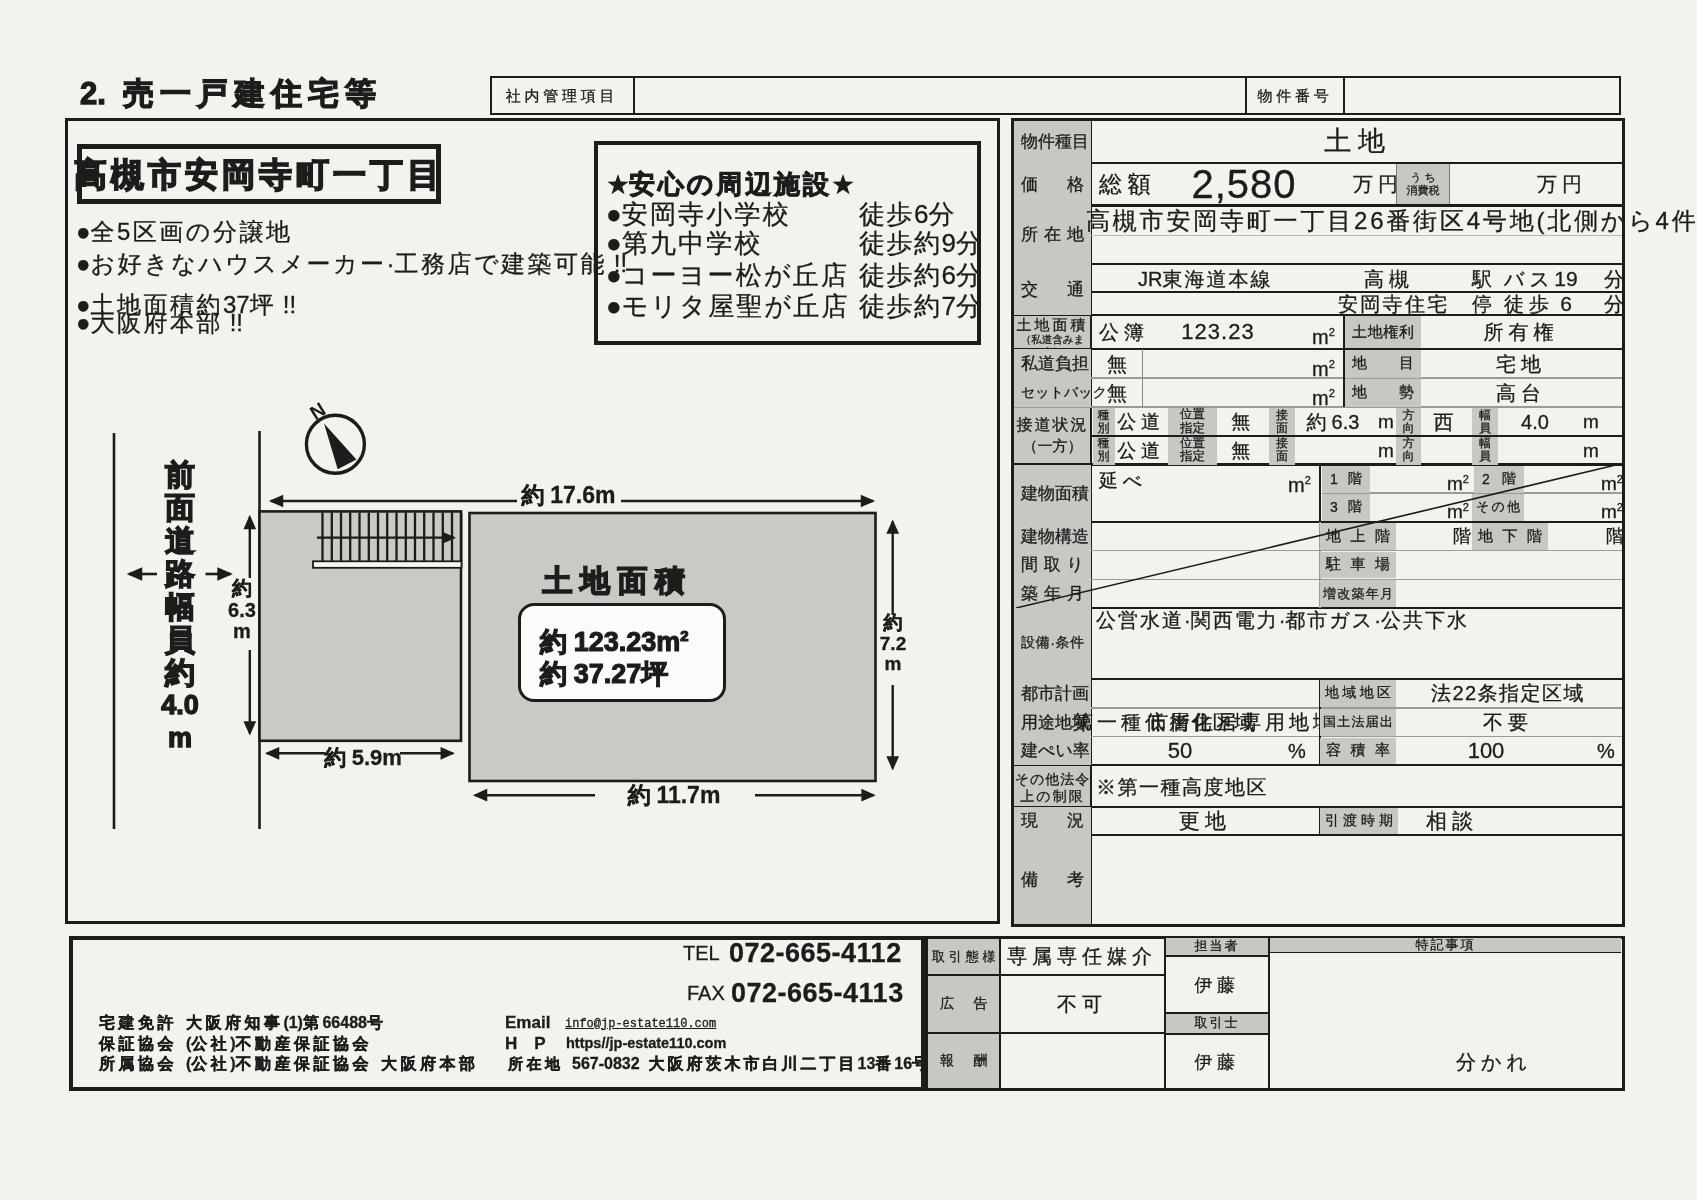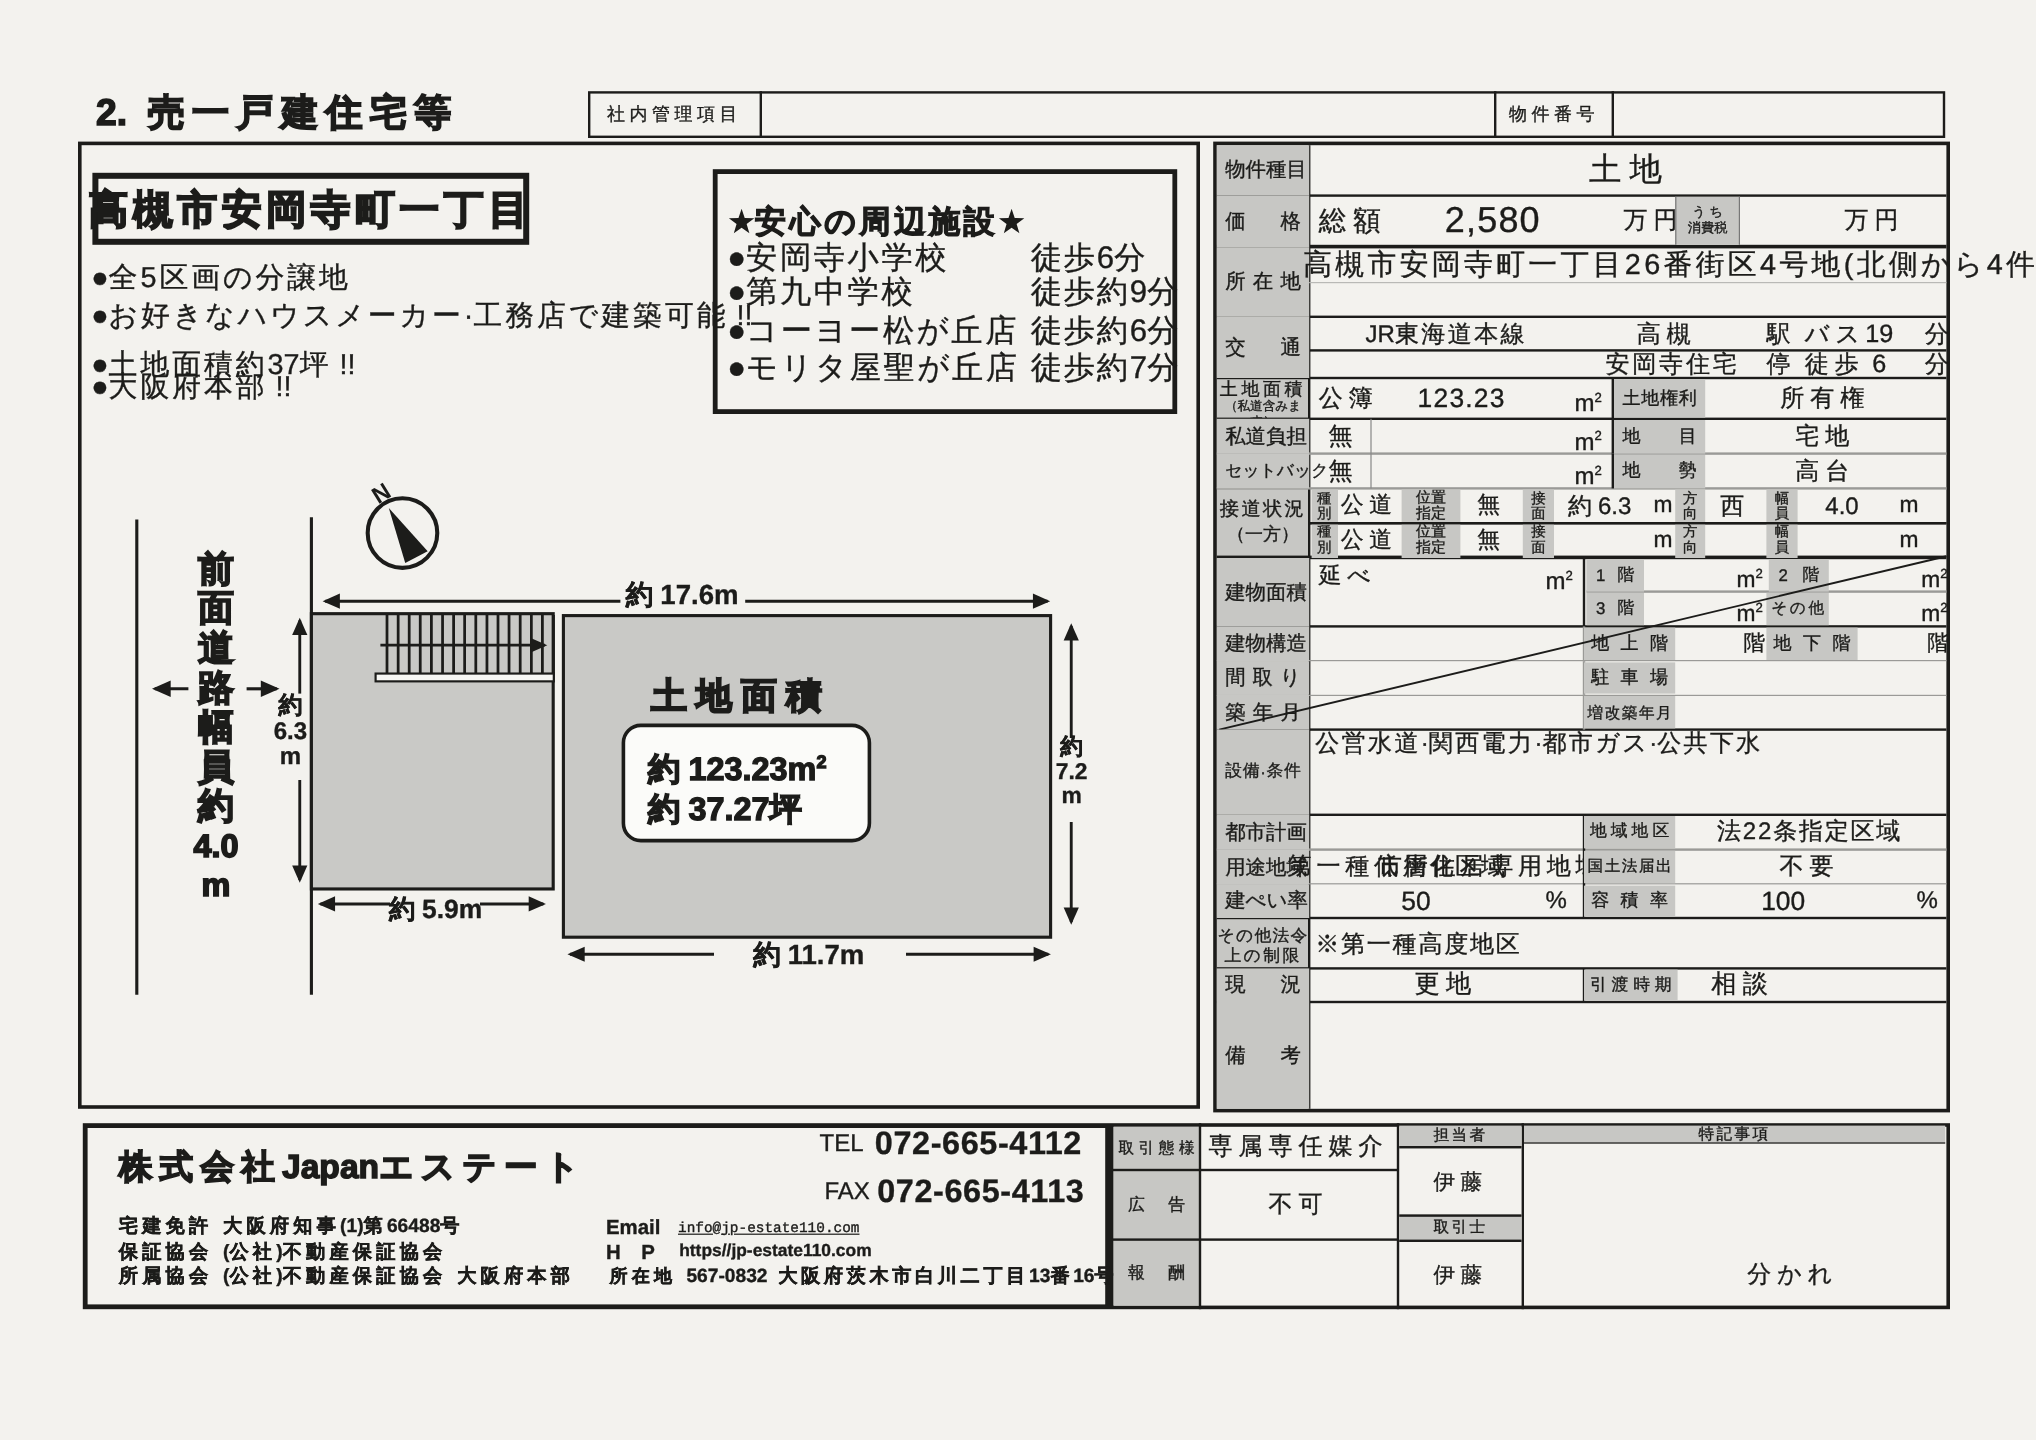--- a/index.html
+++ b/index.html
@@ -217,21 +217,21 @@
       </div>
 <div class="a" style="left:908.0px;font-size:27px;color:#1c1c1a;white-space:nowrap;top:126.30000000000001px;line-height:31px;width:900px;text-align:center;"><span class="ls">土地</span></div>
 </div>
 
 <div>
 <div class="a jf" style="left:1014px;top:163px;width:63px;height:42.5px;padding:0 7px;background:#c7c7c4;font-size:17px;color:#1c1c1a;">
         <span>価</span>
         <span>格</span>
       </div>
 <div class="a" style="left:1099px;font-size:23px;color:#1c1c1a;white-space:nowrap;top:173.0px;line-height:22px;"><span class="ls">総額</span></div>
-<div class="a" style="left:794.0px;font-size:30px;color:#1c1c1a;white-space:nowrap;top:167.0px;line-height:34px;width:900px;text-align:center;letter-spacing:1px;">2,580</div>
+<div class="a" style="left:794.0px;font-size:40px;color:#1c1c1a;white-space:nowrap;top:167.0px;line-height:34px;width:900px;text-align:center;letter-spacing:1px;">2,580</div>
 <div class="a" style="left:1353px;font-size:20px;color:#1c1c1a;white-space:nowrap;top:172.0px;line-height:24px;"><span class="ls">万円</span></div>
 <div class="a gray ctr" style="left:1396px;top:164.2px;width:52px;height:40.2px;font-size:11px;line-height:13px;border-left:1px solid #777;border-right:1px solid #777">
         <div>う ち<br>消費税</div>
       </div>
 <div class="a" style="left:1537px;font-size:20px;color:#1c1c1a;white-space:nowrap;top:172.0px;line-height:24px;"><span class="ls">万円</span></div>
 </div>
 
 <div>
 <div class="a jf" style="left:1014px;top:205.5px;width:63px;height:58.2px;padding:0 7px;background:#c7c7c4;font-size:17px;color:#1c1c1a;">
         <span>所</span>
@@ -553,21 +553,20 @@
 <div class="a" style="left:1426px;font-size:21px;color:#1c1c1a;white-space:nowrap;top:808.2px;line-height:25px;"><span class="ls">相談</span></div>
 </div>
 
 <div class="a jf" style="left:1014px;top:834.8px;width:63px;height:89.2px;padding:0 7px;background:#c7c7c4;font-size:17px;color:#1c1c1a;">
       <span>備</span>
       <span>考</span>
     </div>
 
 <div class="a" style="left:69px;top:936px;width:848px;height:147px;border:4px solid #1c1c1a;background:transparent;"></div>
 
-<div class="a" style="left:99px;font-size:28px;color:#1c1c1a;white-space:nowrap;top:957.0px;line-height:32px;font-weight:bold;-webkit-text-stroke:1.2px #1c1c1a;"><span style="letter-spacing:6px">株式会社</span>Japan<span style="letter-spacing:6px">エステート</span></div>
 
 <div>
 <div class="a" style="left:683px;font-size:20px;color:#1c1c1a;white-space:nowrap;top:941.0px;line-height:24px;">TEL</div>
 <div class="a" style="left:729px;font-size:27px;color:#1c1c1a;white-space:nowrap;top:937.5px;line-height:31px;font-weight:bold;letter-spacing:0.5px;">072-665-4112</div>
 </div>
 
 <div>
 <div class="a" style="left:687px;font-size:20px;color:#1c1c1a;white-space:nowrap;top:981.0px;line-height:24px;">FAX</div>
 <div class="a" style="left:731px;font-size:27px;color:#1c1c1a;white-space:nowrap;top:977.5px;line-height:31px;font-weight:bold;letter-spacing:0.5px;">072-665-4113</div>
 </div>

